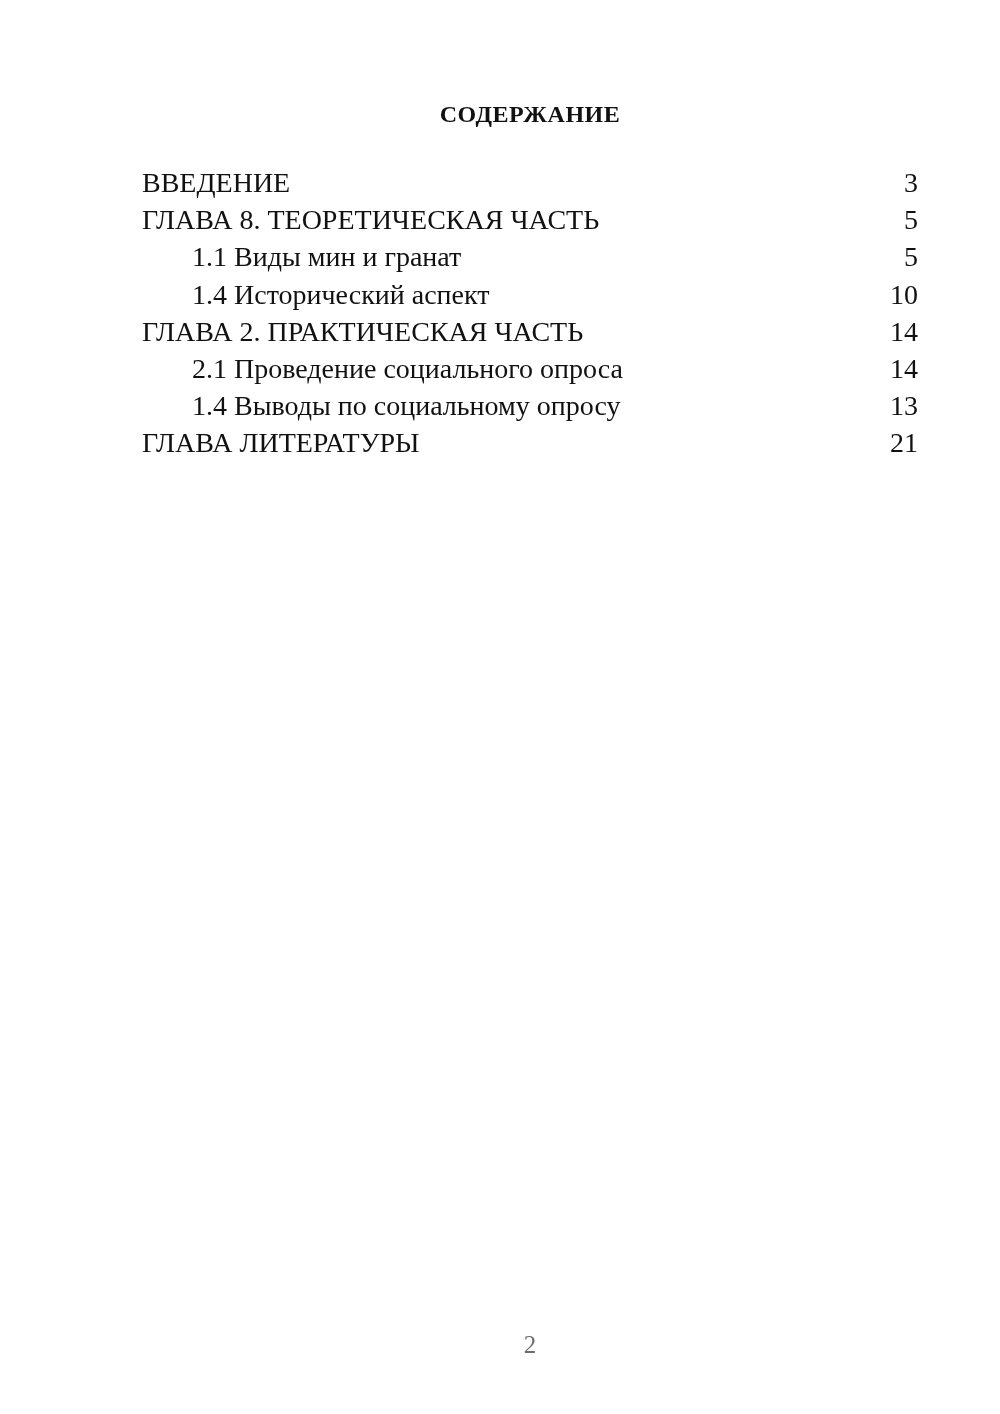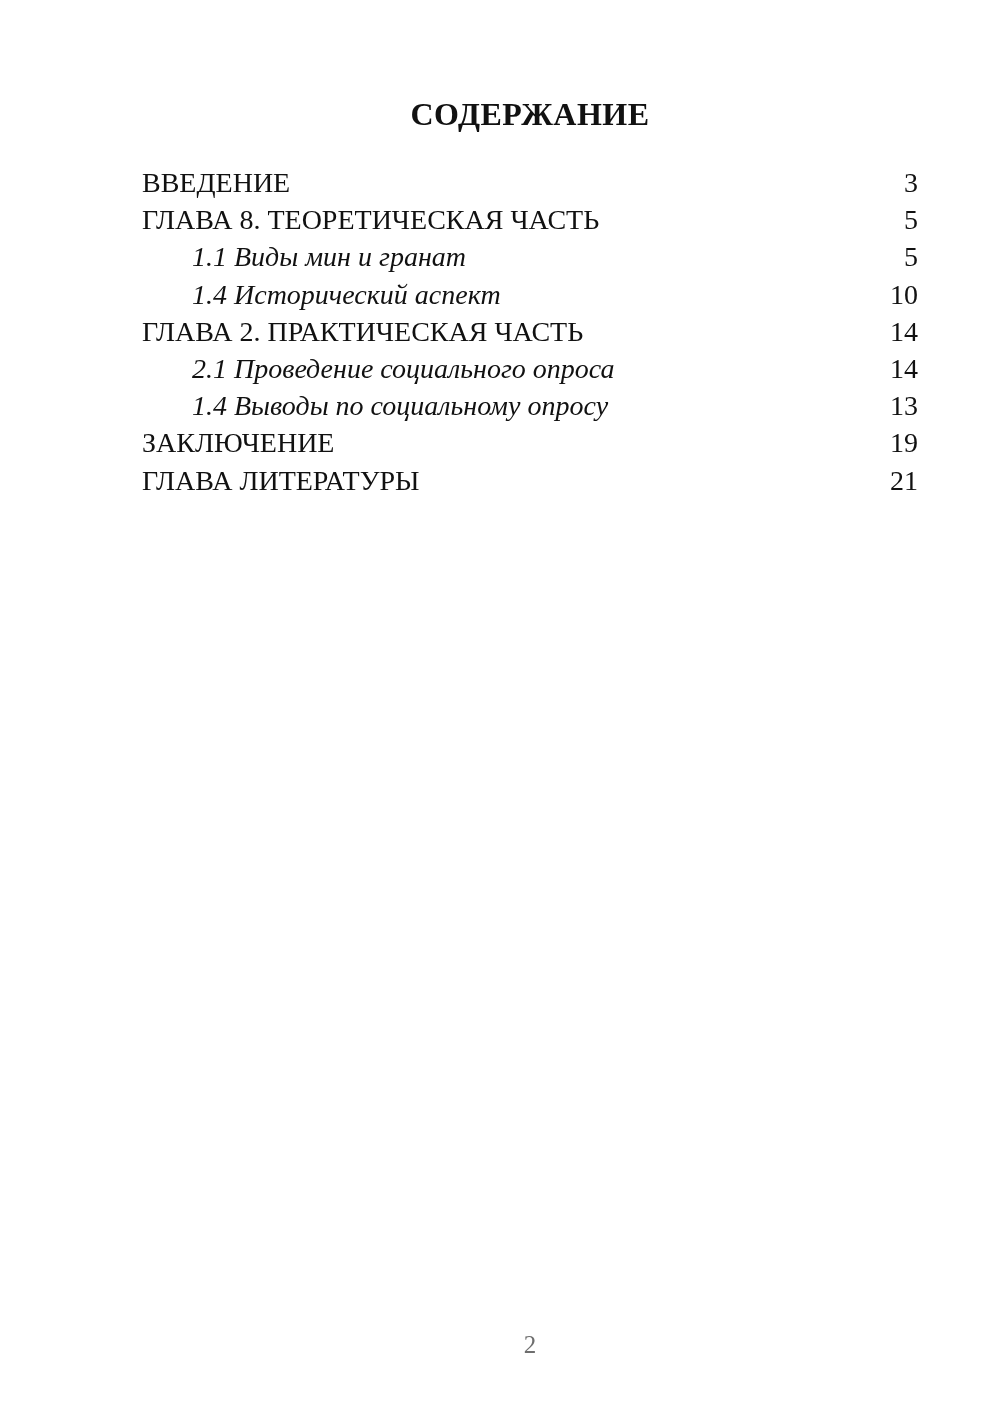--- a/index.html
+++ b/index.html
@@ -18,38 +18,37 @@
   }
   .content {
     position: absolute;
     left: 142px;
     right: 82px;
     top: 96px;
   }
   .doc-title {
     text-align: center;
     font-weight: bold;
-    font-size: 32px;
+    font-size: 24px;
     line-height: 37px;
     letter-spacing: 0.5px;
   }
   .toc {
     margin-top: 31px;
   }
   .toc-row {
     display: flex;
     justify-content: space-between;
     align-items: center;
     font-size: 28px;
     line-height: 37.2px;
     white-space: nowrap;
   }
   .toc-row.level-1 .toc-label {
     padding-left: 50px;
-    font-style: italic;
   }
   .toc-label {
     flex: 1 1 auto;
     overflow: hidden;
   }
   .toc-page {
     flex: 0 0 auto;
     text-align: right;
     padding-left: 20px;
   }
@@ -93,23 +92,19 @@
   </div>
         <div class="toc-row level-1">
     <span class="toc-label">2.1 Проведение социального опроса</span>
     <span class="toc-page">14</span>
   </div>
         <div class="toc-row level-1">
     <span class="toc-label">1.4 Выводы по социальному опросу</span>
     <span class="toc-page">13</span>
   </div>
         <div class="toc-row">
-    <span class="toc-label">ЗАКЛЮЧЕНИЕ</span>
-    <span class="toc-page">19</span>
-  </div>
-        <div class="toc-row">
     <span class="toc-label">ГЛАВА ЛИТЕРАТУРЫ</span>
     <span class="toc-page">21</span>
   </div>
       </div>
   </div>
   <div class="footer-page-number">2</div>
 </div>
 
 </body></html>

